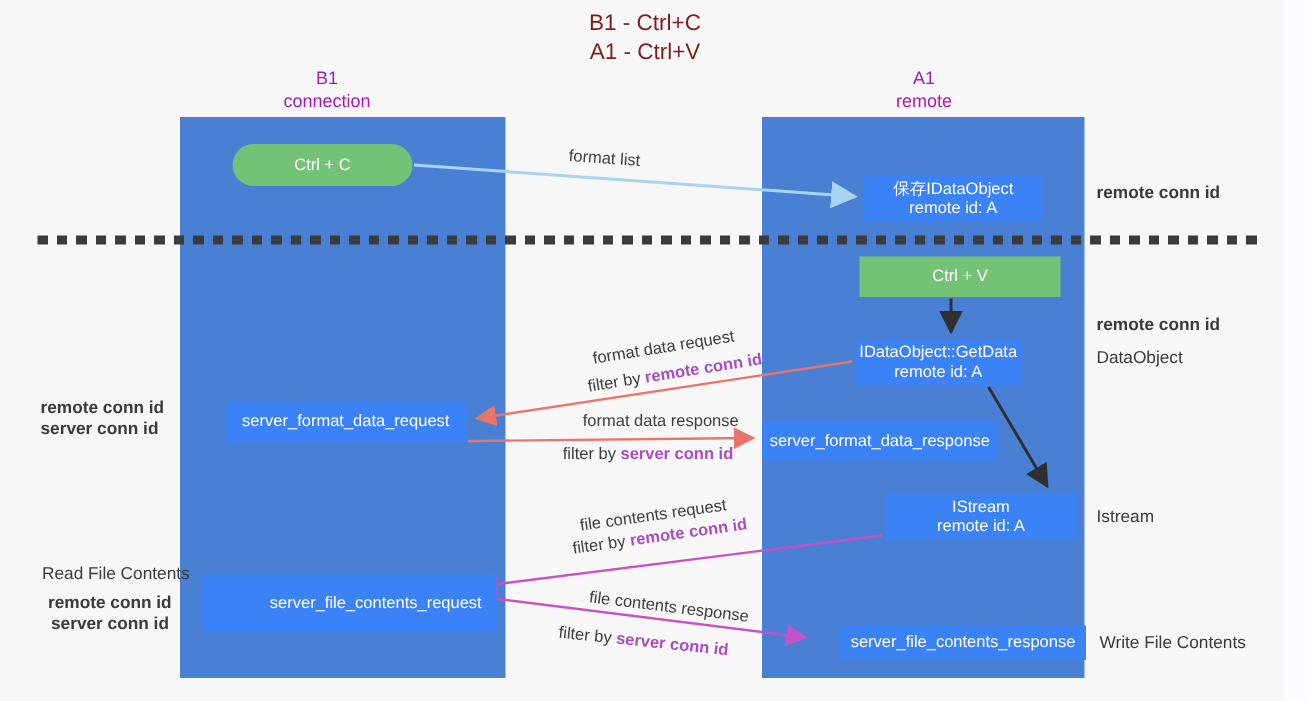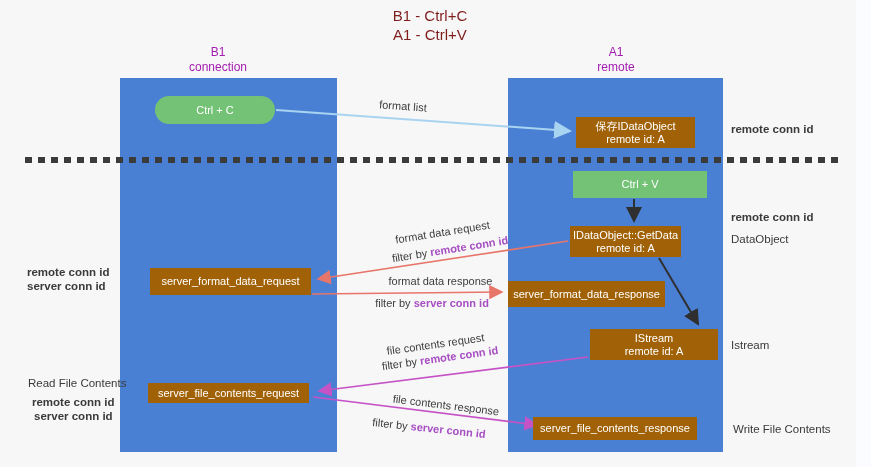--- a/index.html
+++ b/index.html
@@ -5,21 +5,21 @@
   html,body{margin:0;padding:0;}
   body{font-family:"Liberation Sans",sans-serif;background:#f7f7f7;}
   #canvas{position:relative;width:871px;height:467px;background:#f7f7f7;overflow:hidden;}
   .right-strip{position:absolute;right:0;top:0;width:15px;height:467px;background:#fafcff;}
   .title{position:absolute;left:330px;top:6px;width:200px;text-align:center;
          font-size:15px;line-height:19px;color:#7f1d1d;}
   .col-header{position:absolute;width:120px;text-align:center;font-size:12px;line-height:15px;color:#a21caf;}
   .column{position:absolute;top:78px;height:374px;background:#4a80d4;}
   .box{position:absolute;display:flex;flex-direction:column;justify-content:center;align-items:center;
        color:#fff;font-size:11px;line-height:13px;text-align:center;white-space:nowrap;}
-  .orange{background:#a16207;}
+  .orange{background:#3b82f6;}
   .green{background:#74c276;}
   .dashed-line{position:absolute;left:25px;top:157px;width:813px;height:6px;
        background:repeating-linear-gradient(90deg,#3b3b3b 0 7px,transparent 7px 13px);}
   .mid-label{position:absolute;font-size:11px;color:#3d3d3d;white-space:nowrap;text-align:center;}
   .purple{color:#a64ec2;font-weight:bold;}
   .greentx{color:#57b85e;font-weight:bold;}
   .side-label{position:absolute;font-size:11.5px;color:#3a3a3a;white-space:nowrap;}
   svg.arrows{position:absolute;left:0;top:0;pointer-events:none;}
 </style>
 </head>
@@ -71,21 +71,21 @@
     <line x1="588" y1="357" x2="319" y2="391" stroke="#c653c6" stroke-width="1.6" marker-end="url(#ah-mag)"></line>
     <line x1="313" y1="397" x2="537" y2="425" stroke="#c653c6" stroke-width="1.6" marker-end="url(#ah-mag)"></line>
   </svg>
 
   <div class="box green" style="left:155px;top:96px;width:120px;height:28px;border-radius:14px;">
     <span>Ctrl + C</span>
   </div>
   <div class="box orange" style="left:150px;top:268px;width:161px;height:27px;">
     <span>server_format_data_request</span>
   </div>
-  <div class="box orange" style="left:148px;top:383px;width:161px;height:20px;">
+  <div class="box orange" style="left:134px;top:383px;width:161px;height:38px;padding-left:36px;">
     <span>server_file_contents_request</span>
   </div>
 
   <div class="box orange" style="left:576px;top:117px;width:119px;height:31px;">
     <span>保存IDataObject</span>
     <span>remote id: A</span>
   </div>
   <div class="box green" style="left:573px;top:171px;width:134px;height:27px;">
     <span>Ctrl + V</span>
   </div>
@@ -93,21 +93,21 @@
     <span>IDataObject::GetData</span>
     <span>remote id: A</span>
   </div>
   <div class="box orange" style="left:508px;top:281px;width:157px;height:26px;">
     <span>server_format_data_response</span>
   </div>
   <div class="box orange" style="left:590px;top:329px;width:128px;height:31px;">
     <span>IStream</span>
     <span>remote id: A</span>
   </div>
-  <div class="box orange" style="left:533px;top:417px;width:164px;height:23px;">
+  <div class="box orange" style="left:560px;top:417px;width:164px;height:23px;">
     <span>server_file_contents_response</span>
   </div>
 
   <div class="mid-label" style="left:358px;top:100px;width:90px;transform:rotate(4deg);">format list</div>
 
   <div class="mid-label" style="left:390px;top:226px;width:105px;transform:rotate(-9deg);">format data request</div>
   <div class="mid-label" style="left:385px;top:243px;width:130px;transform:rotate(-9deg);">
     <span>filter by </span><span class="purple">remote conn id</span>
   </div>
 

